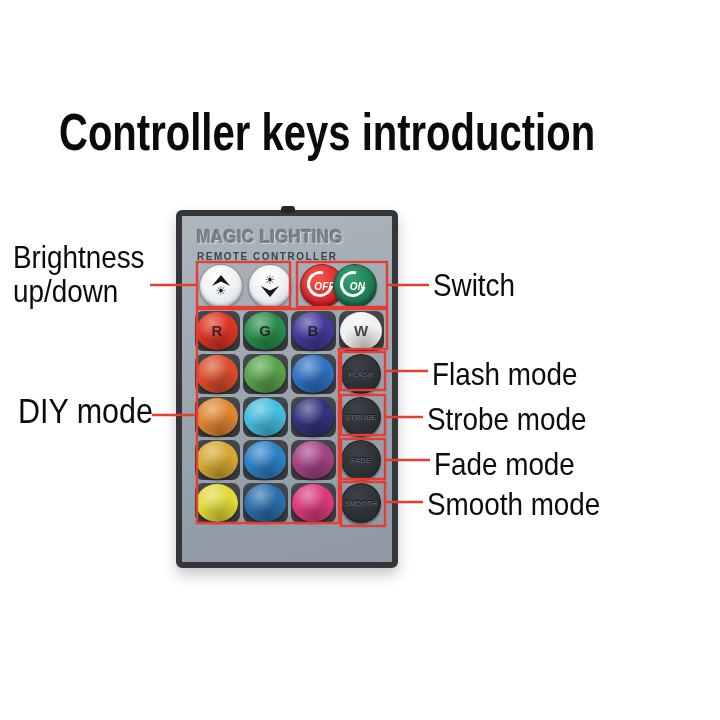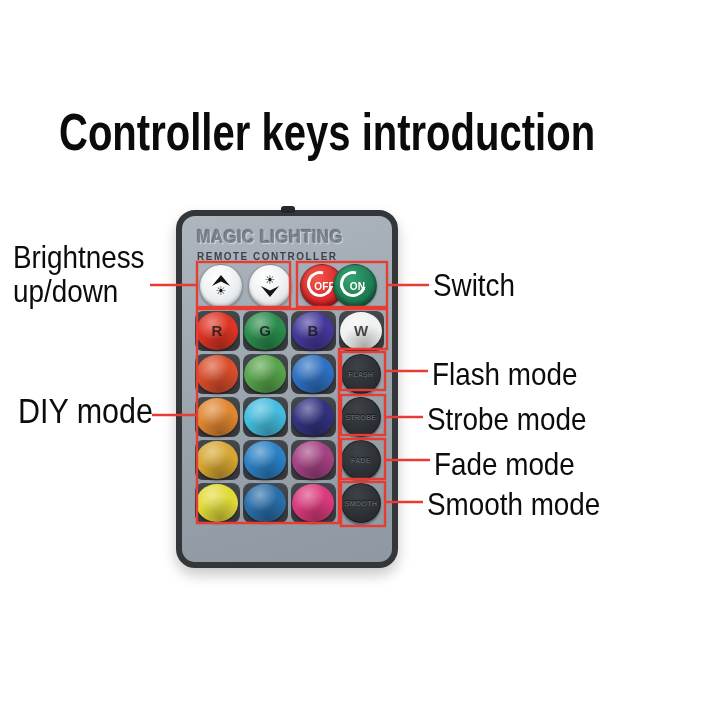--- a/index.html
+++ b/index.html
@@ -2,42 +2,42 @@
 <html><head>
 <meta charset="utf-8">
 <style>
   html,body{margin:0;padding:0;background:#fff;}
   .stage{position:relative;width:720px;height:600px;background:#ffffff;overflow:hidden;
          font-family:"Liberation Sans", sans-serif;}
   .title{position:absolute;left:59px;top:71px;font-size:52px;line-height:1;color:#0b0b0b;
          transform:scaleX(0.77);transform-origin:left top;white-space:nowrap;}
   
   .remote{position:absolute;left:176px;top:210px;width:222px;height:358px;box-sizing:border-box;
-          border:6px solid #343639;border-radius:19px;
+          border:6px solid #343639;border-radius:6px;
           background:linear-gradient(165deg,#aeb6be 0%,#99a3ac 55%,#8e98a2 100%);
           box-shadow:0 7px 14px rgba(0,0,0,0.22);padding-left:11px;}
   .nub{position:absolute;left:99px;top:-10px;width:14px;height:7px;border-radius:3px;background:#26272a;}
   .brand{position:absolute;left:15px;top:11px;transform:scaleX(0.95);transform-origin:left top;}
   .brand1{font-size:17.5px;font-weight:bold;letter-spacing:0.5px;color:#7b838c;
           text-shadow:1px 1px 1px rgba(246,249,251,0.55), -1px -1px 1px rgba(30,33,36,0.5);}
   .brand2{font-size:10.5px;font-weight:bold;letter-spacing:1.6px;color:#3d4248;margin-top:2px;}
   
   .rbtn{position:absolute;top:48px;width:44px;height:44px;border-radius:50%;box-sizing:border-box;}
   .rbtn.white{background:radial-gradient(circle at 40% 30%,#ffffff 0%,#eceff1 55%,#c9cfd4 100%);
               border:1.5px solid rgba(35,38,40,0.45);
               box-shadow:inset 0 -2px 3px rgba(0,0,0,0.22), 0 1px 2px rgba(0,0,0,0.3);
               display:flex;flex-direction:column;align-items:center;justify-content:center;gap:0;}
   .chev{display:block;}
   .sun{font-size:12px;line-height:11px;color:#141414;}
   .rbtn.power{box-shadow:inset 0 -3px 4px rgba(0,0,0,0.35), 0 1px 2px rgba(0,0,0,0.35);
               border:1px solid rgba(25,25,25,0.4);}
   .ring{position:absolute;left:6px;top:6px;width:26px;height:26px;border-radius:50%;box-sizing:border-box;
         border:3px solid #ffffff;border-right-color:transparent;transform:rotate(-30deg);}
   .plabel{position:absolute;left:0;top:0;width:100%;height:100%;display:flex;align-items:center;justify-content:center;
-          padding-left:5px;box-sizing:border-box;font-size:10px;font-weight:bold;color:#ffffff;letter-spacing:0.2px;}
+          padding-left:5px;box-sizing:border-box;font-size:10px;font-weight:bold;color:#ffffff;letter-spacing:0.2px;font-style:italic;}
   
   .keypad{position:absolute;left:11px;top:93px;display:grid;grid-template-columns:repeat(4,48px);grid-auto-rows:43px;}
   .cell{position:relative;}
   .cell.tiled::before{content:"";position:absolute;inset:1.5px;border-radius:8px;
         background:linear-gradient(#44474c 0%,#34363a 100%);}
   .key{position:absolute;left:3px;top:2.5px;width:42px;height:38px;border-radius:50%;
        box-shadow:0 2px 2px rgba(0,0,0,0.38);}
   .keyletter{position:absolute;left:0;top:0;width:100%;height:100%;display:flex;align-items:center;justify-content:center;
        font-size:15px;font-weight:bold;color:rgba(15,15,15,0.75);}
   .cell.mode .key{left:4px;top:2px;width:40px;height:40px;

